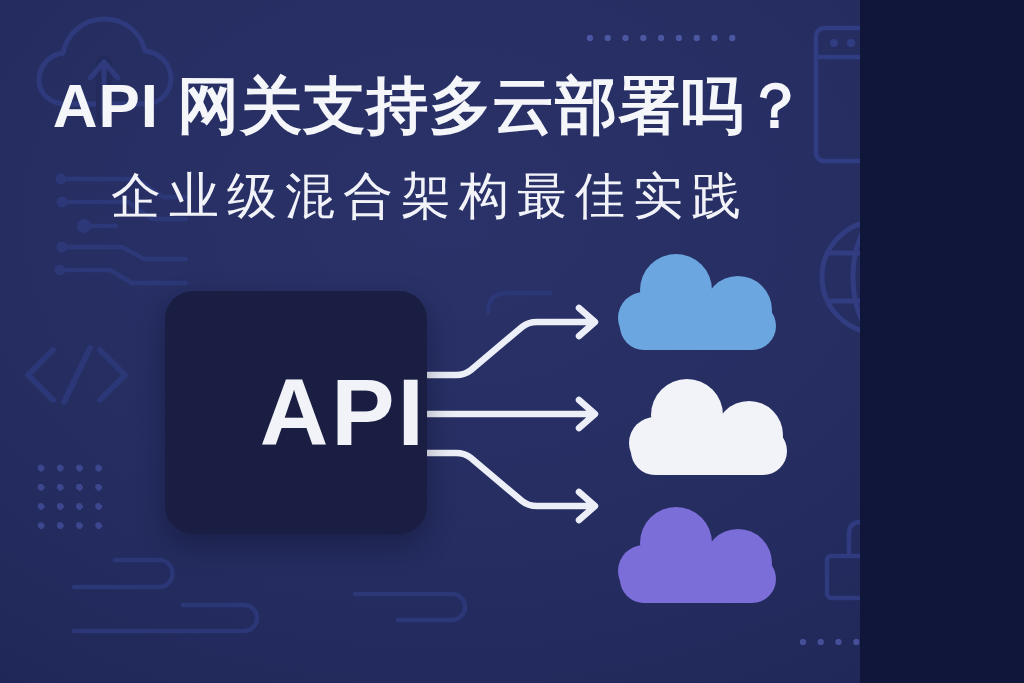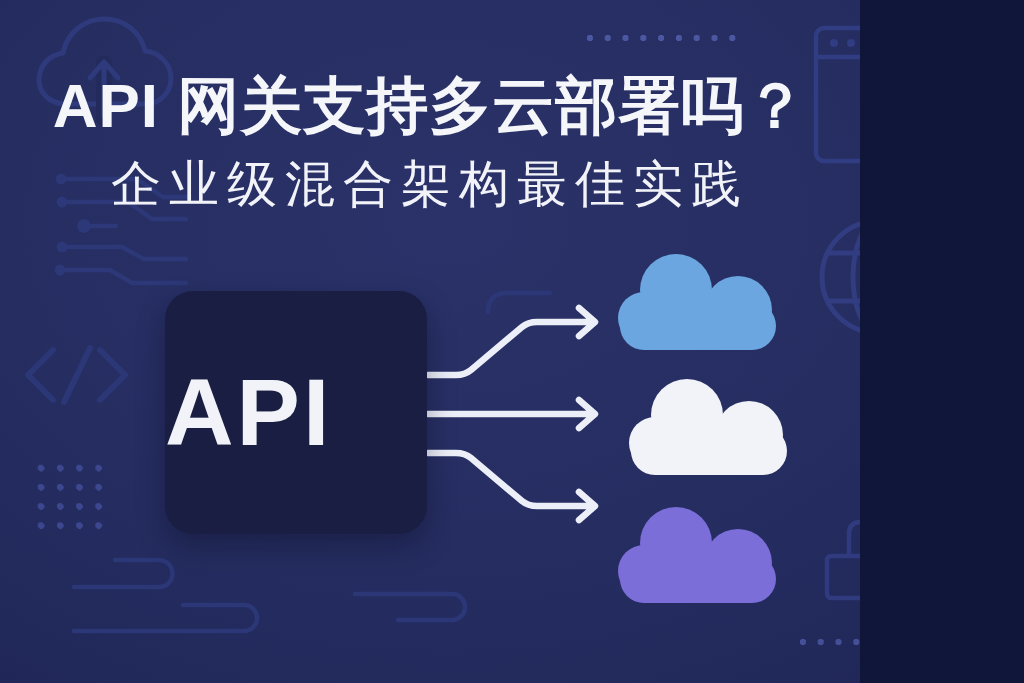--- a/index.html
+++ b/index.html
@@ -7,27 +7,27 @@
     position:relative;width:860px;height:683px;overflow:hidden;
     background:radial-gradient(120% 110% at 52% 32%, #2a3269 0%, #242c5f 55%, #1b2150 100%);
     font-family:"Liberation Sans","DejaVu Sans",sans-serif;
   }
   svg{position:absolute;left:0;top:0;}
   .title{
     position:absolute;left:0;right:0;top:70px;margin:0;text-align:center;
     font-size:62px;font-weight:900;color:#F5F6FA;letter-spacing:1px;line-height:1.15;
   }
   .subtitle{
-    position:absolute;left:0;right:0;top:156px;margin:0;text-align:center;
+    position:absolute;left:0;right:0;top:168px;margin:0;text-align:center;
     font-size:50px;font-weight:500;color:#F2F3F8;letter-spacing:8px;line-height:1.15;
   }
   .api-box{
     position:absolute;left:165px;top:291px;width:262px;height:243px;
     background:#191E42;border-radius:28px;
-    display:flex;align-items:center;justify-content:flex-start;
+    display:flex;align-items:center;justify-content:flex-end;
     box-shadow:0 12px 28px rgba(10,12,30,.35);
   }
   .api-box span{
     font-size:95px;font-weight:800;color:#F2F3F8;letter-spacing:3px;
   }
   .dots{position:absolute;}
   .dots-top{
     left:582px;top:31px;width:162px;height:15px;
     background-image:radial-gradient(circle 3.3px at 8px 7px,#4C57A2 98%,transparent 100%);
     background-size:17.8px 15px;

